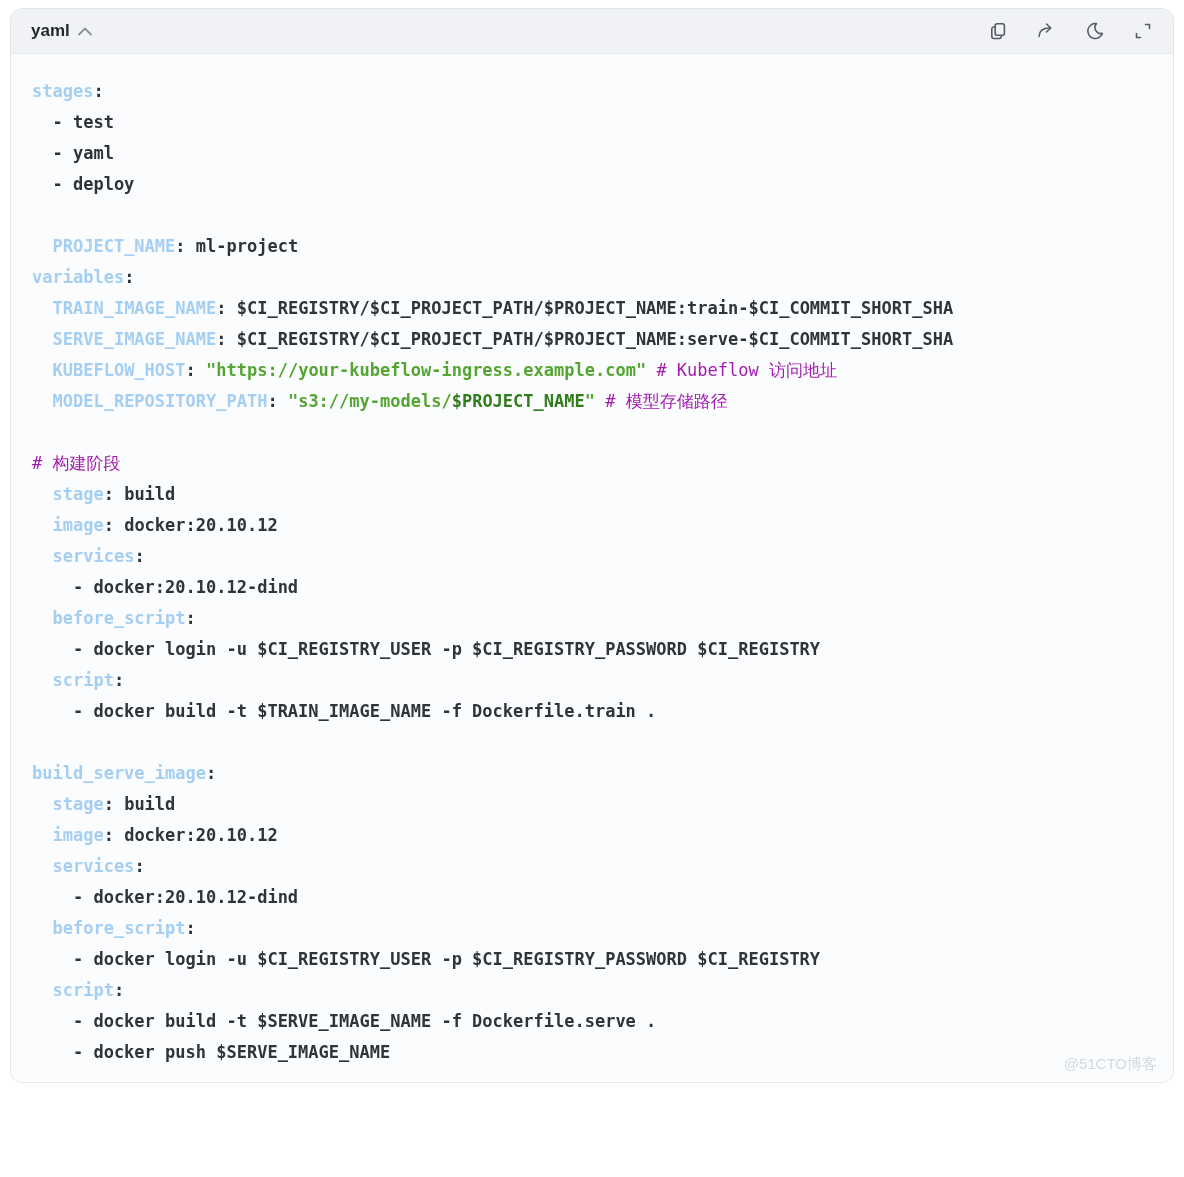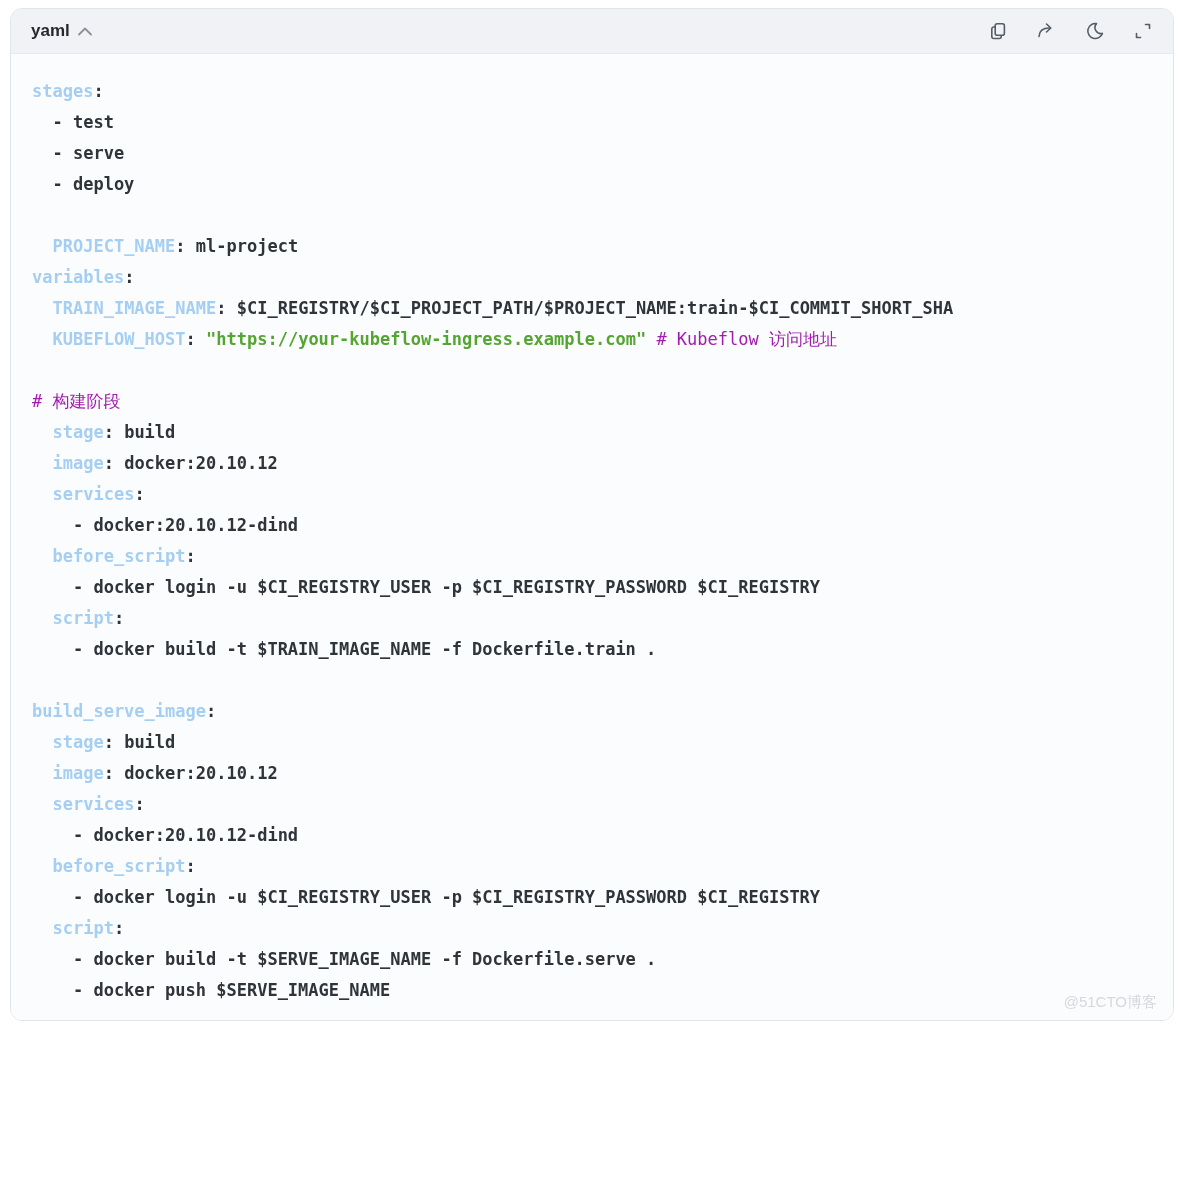--- a/index.html
+++ b/index.html
@@ -121,27 +121,29 @@
             <path d="M12.5 3.5 h4 v4"></path>
           </svg>
         </span>
       </button>
     </div>
   </div>
 
   <div class="code-area">
       <div class="code-line"><span class="tok-key">stages</span><span class="tok-pln">:</span></div>
       <div class="code-line"><span class="tok-pln">  - test</span></div>
-      <div class="code-line"><span class="tok-pln">  - serve</span></div>
+      <div class="code-line"><span class="tok-pln">  - yaml</span></div>
       <div class="code-line"><span class="tok-pln">  - deploy</span></div>
       <div class="code-line">&nbsp;</div>
       <div class="code-line"><span class="tok-pln">  </span><span class="tok-key">PROJECT_NAME</span><span class="tok-pln">: ml-project</span></div>
       <div class="code-line"><span class="tok-key">variables</span><span class="tok-pln">:</span></div>
       <div class="code-line"><span class="tok-pln">  </span><span class="tok-key">TRAIN_IMAGE_NAME</span><span class="tok-pln">: $CI_REGISTRY/$CI_PROJECT_PATH/$PROJECT_NAME:train-$CI_COMMIT_SHORT_SHA</span></div>
+      <div class="code-line"><span class="tok-pln">  </span><span class="tok-key">SERVE_IMAGE_NAME</span><span class="tok-pln">: $CI_REGISTRY/$CI_PROJECT_PATH/$PROJECT_NAME:serve-$CI_COMMIT_SHORT_SHA</span></div>
       <div class="code-line"><span class="tok-pln">  </span><span class="tok-key">KUBEFLOW_HOST</span><span class="tok-pln">: </span><span class="tok-str">"https://your-kubeflow-ingress.example.com"</span><span class="tok-pln"> </span><span class="tok-cmt"># Kubeflow 访问地址</span></div>
+      <div class="code-line"><span class="tok-pln">  </span><span class="tok-key">MODEL_REPOSITORY_PATH</span><span class="tok-pln">: </span><span class="tok-str">"s3://my-models/</span><span class="tok-var">$PROJECT_NAME</span><span class="tok-str">"</span><span class="tok-pln"> </span><span class="tok-cmt"># 模型存储路径</span></div>
       <div class="code-line">&nbsp;</div>
       <div class="code-line"><span class="tok-cmt"># 构建阶段</span></div>
       <div class="code-line"><span class="tok-pln">  </span><span class="tok-key">stage</span><span class="tok-pln">: build</span></div>
       <div class="code-line"><span class="tok-pln">  </span><span class="tok-key">image</span><span class="tok-pln">: docker:20.10.12</span></div>
       <div class="code-line"><span class="tok-pln">  </span><span class="tok-key">services</span><span class="tok-pln">:</span></div>
       <div class="code-line"><span class="tok-pln">    - docker:20.10.12-dind</span></div>
       <div class="code-line"><span class="tok-pln">  </span><span class="tok-key">before_script</span><span class="tok-pln">:</span></div>
       <div class="code-line"><span class="tok-pln">    - docker login -u $CI_REGISTRY_USER -p $CI_REGISTRY_PASSWORD $CI_REGISTRY</span></div>
       <div class="code-line"><span class="tok-pln">  </span><span class="tok-key">script</span><span class="tok-pln">:</span></div>
       <div class="code-line"><span class="tok-pln">    - docker build -t $TRAIN_IMAGE_NAME -f Dockerfile.train .</span></div>

